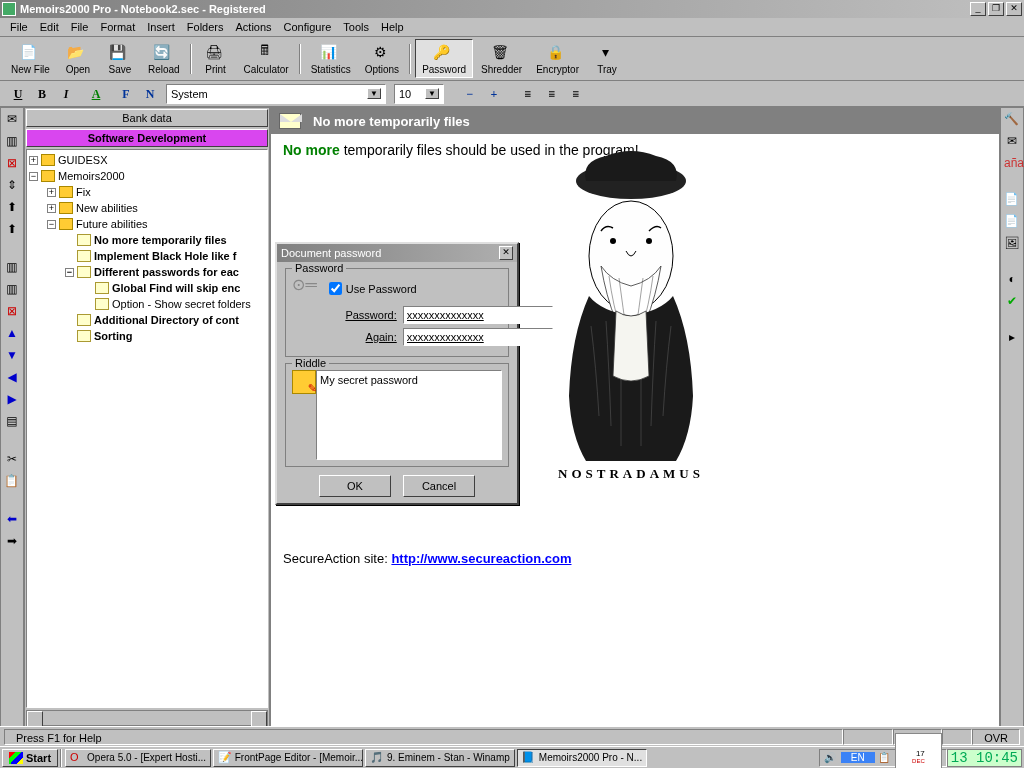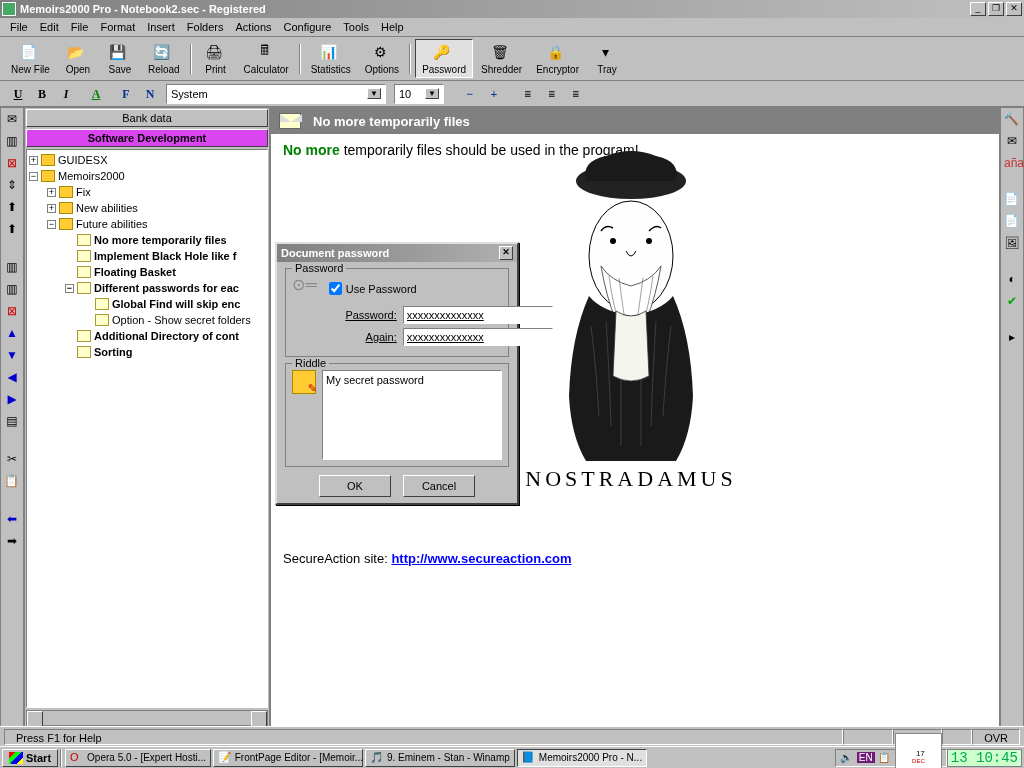--- a/index.html
+++ b/index.html
@@ -48,38 +48,38 @@
 .hscroll::before, .hscroll::after { content: ''; position: absolute; width: 14px; height: 14px; background: #c0c0c0; border: 1px solid; border-color: #fff #404040 #404040 #fff; top: 0; }
 .hscroll::before { left: 0; } .hscroll::after { right: 0; }
 
 .content { flex: 1; background: #fff; border: 1px solid #808080; display: flex; flex-direction: column; position: relative; }
 .chead { height: 26px; background: #808080; display: flex; align-items: center; padding: 0 8px; color: #fff; font-weight: bold; font-size: 13px; }
 .chead .envico { width: 22px; height: 16px; background: #ffffcc; border: 1px solid #666; margin-right: 12px; position: relative; }
 .chead .envico::after { content: ''; position: absolute; top: 0; left: 0; right: 0; border-top: 8px solid transparent; border-left: 11px solid #ddd; border-right: 11px solid #ddd; }
 .cbody { padding: 8px 12px; font-family: "Times New Roman", serif; font-size: 14px; }
 .cbody .green { color: #008000; font-weight: bold; }
 .illust { position: absolute; left: 250px; top: 28px; width: 220px; height: 360px; display: flex; flex-direction: column; align-items: center; }
-.caption { font-family: "Times New Roman", serif; font-size: 22px; letter-spacing: 4px; margin-top: 0; }
+.caption { font-family: "Times New Roman", serif; font-size: 13px; letter-spacing: 4px; margin-top: 0; font-weight: bold; }
 .sitelink { position: absolute; bottom: 200px; left: 12px; font-family: "Times New Roman", serif; font-size: 13px; }
 .sitelink a { color: #0000ff; font-weight: bold; }
 
 
 .dialog { position: absolute; left: 275px; top: 242px; width: 244px; background: #c0c0c0; border: 2px solid; border-color: #dfdfdf #404040 #404040 #dfdfdf; box-shadow: 1px 1px 0 #000; }
-.dlgtitle { height: 18px; background: linear-gradient(to right, #808080, #b0b0b0); color: #fff; display: flex; align-items: center; padding: 0 4px; font-weight: bold; font-size: 11px; }
+.dlgtitle { height: 18px; background: linear-gradient(to right, #808080, #b0b0b0); color: #fff; display: flex; align-items: center; padding: 0 4px; font-weight: normal; font-size: 11px; }
 .dlgtitle .x { margin-left: auto; width: 14px; height: 14px; background: #c0c0c0; border: 1px solid; border-color: #fff #404040 #404040 #fff; text-align: center; line-height: 11px; font-size: 9px; color: #000; }
 .dlgbody { padding: 6px 8px; }
 .fieldset { border: 1px solid #808080; padding: 6px; margin-bottom: 6px; position: relative; }
 .fieldset .legend { position: absolute; top: -7px; left: 6px; background: #c0c0c0; padding: 0 3px; font-size: 11px; }
 .keyico { font-size: 16px; color: #888; }
 .chk { display: flex; align-items: center; margin: 4px 0 8px 30px; }
 .chk input { margin-right: 4px; }
 .frow { display: flex; align-items: center; margin: 4px 0; text-decoration: underline; }
 .frow label { width: 80px; text-align: right; margin-right: 6px; }
 .frow input { flex: 1; height: 18px; border: 1px solid; border-color: #808080 #fff #fff #808080; padding: 0 3px; font-size: 11px; }
-.riddlebox { display: flex; gap: 6px; }
+.riddlebox { display: flex; }
 .noteico { width: 24px; height: 24px; background: #ffcc33; border: 1px solid #aa8800; position: relative; }
 .noteico::after { content: '✎'; position: absolute; bottom: -2px; right: -2px; font-size: 11px; color: #c00; }
 .riddletxt { flex: 1; height: 90px; background: #fff; border: 1px solid; border-color: #808080 #fff #fff #808080; padding: 3px; font-size: 11px; resize: none; }
 .dlgbtns { display: flex; justify-content: center; gap: 12px; margin-top: 8px; }
 .dlgbtn { width: 72px; height: 22px; background: #c0c0c0; border: 1px solid; border-color: #fff #404040 #404040 #fff; cursor: pointer; font-size: 11px; }
 
 
 .statusbar { position: absolute; bottom: 22px; left: 0; right: 0; height: 20px; background: #c0c0c0; border-top: 1px solid #fff; display: flex; align-items: center; padding: 0 4px; font-size: 11px; }
 .statusbar .cell { border: 1px solid; border-color: #808080 #fff #fff #808080; padding: 1px 11px; height: 16px; line-height: 14px; }
 .statusbar .main { flex: 1; }
@@ -254,24 +254,20 @@
           <span class="tico folder"></span>
           <span>Future abilities</span>
         </div>
       <div class="tnode bold" style="padding-left:48px">
           <span class="tico env"></span>
           <span>No more temporarily files</span>
         </div>
       <div class="tnode bold" style="padding-left:48px">
           <span class="tico env"></span>
           <span>Implement Black Hole like f</span>
-        </div>
-      <div class="tnode bold" style="padding-left:48px">
-          <span class="tico env"></span>
-          <span>Floating Basket</span>
         </div>
       <div class="tnode bold" style="padding-left:36px">
           <span class="exp">−</span>
           <span class="tico env"></span>
           <span>Different passwords for eac</span>
         </div>
       <div class="tnode bold" style="padding-left:66px">
           <span class="tico env"></span>
           <span>Global Find will skip enc</span>
         </div>
@@ -416,18 +412,18 @@
   <div class="taskbtn">
       <span class="tico2">🎵</span>
       <span>9. Eminem - Stan - Winamp</span>
     </div>
   <div class="taskbtn active">
       <span class="tico2">📘</span>
       <span>Memoirs2000 Pro - N...</span>
     </div>
   <div class="tray">
     <span>🔊</span>
-    <span style="background:#701a75;color:#fff;padding:0 2px">EN</span>
+    <span style="background:#3b82f6;color:#fff;padding:0 10px">EN</span>
     <span>📋</span>
     <span style="background:#fff;border:1px solid #888;font-size:8px;line-height:7px;padding:16px;text-align:right"><span>17</span><br><span style="color:#c00;font-size:6px">DEC</span></span>
   </div>
   <div class="clock">13 10:45</div>
 </div>
 
 </body></html>

